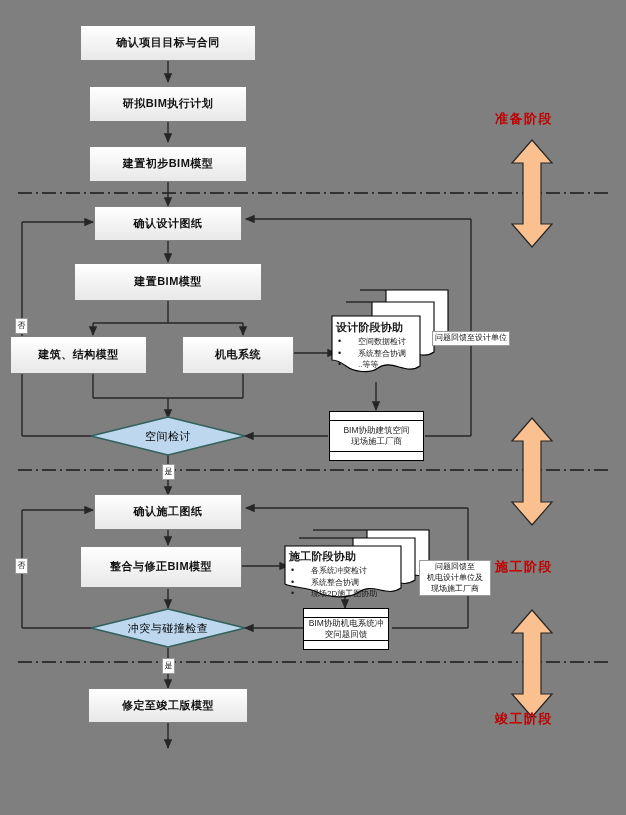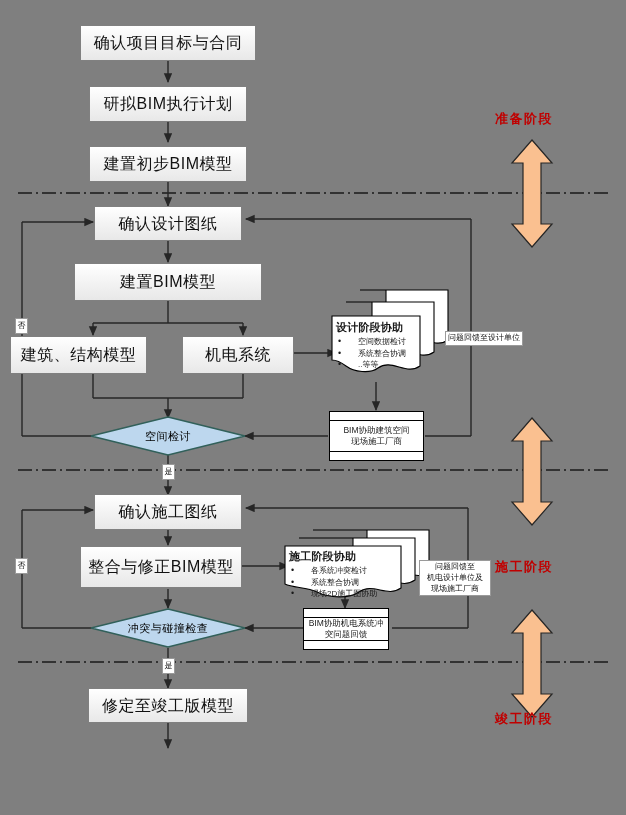--- a/index.html
+++ b/index.html
@@ -19,24 +19,25 @@
   .box {
     position: absolute;
     box-sizing: border-box;
     background: linear-gradient(to bottom, #ffffff 0%, #f2f2f2 55%, #e8e8e8 100%);
     border: 1px solid #808080;
     color: #111111;
     display: flex;
     align-items: center;
     justify-content: center;
     text-align: center;
-    font-size: 16px;
+    font-size: 11px;
     line-height: 1.2;
     letter-spacing: 0.5px;
     white-space: nowrap;
+    font-weight: bold;
   }
   
   .diamond-wrap {
     position: absolute;
   }
   .diamond-wrap svg { display: block; }
   .diamond-label {
     position: absolute;
     left: 0; top: 0;
     width: 100%; height: 100%;
@@ -281,21 +282,21 @@
       </div>
     </div>
 
     <div class="predef" style="left:329px; top:411px; width:95px; height:50px;">
       <span>
         <span>BIM协助建筑空间</span><br>
         <span>现场施工厂商</span>
       </span>
     </div>
 
-    <div class="callout" style="left:445px; top:331px;">问题回馈至设计单位</div>
+    <div class="callout" style="left:432px; top:331px;">问题回馈至设计单位</div>
 
     <div class="docstack" style="left:283px; top:528px; width:150px; height:80px;">
       <svg width="150" height="80" viewBox="0 0 150 80">
         <path d="M30,2 H146 V44 C132,54 118,38 104,48 C96,54 88,50 84,48 V2 Z" fill="#ffffff" stroke="#000000" stroke-width="1.1"></path>
         <path d="M16,10 H132 V52 C118,62 104,46 90,56 C82,62 74,58 70,56 V10 Z" fill="#ffffff" stroke="#000000" stroke-width="1.1"></path>
         <path d="M2,18 H118 V60 C104,70 90,54 76,64 C66,71 46,70 34,64 C24,59 10,60 2,56 V18 Z" fill="#ffffff" stroke="#000000" stroke-width="1.1"></path>
       </svg>
       <div class="doc-text" style="left:6px; top:21px; width:112px;">
         <div class="doc-title">施工阶段协助</div>
         <ul class="doc-list">

